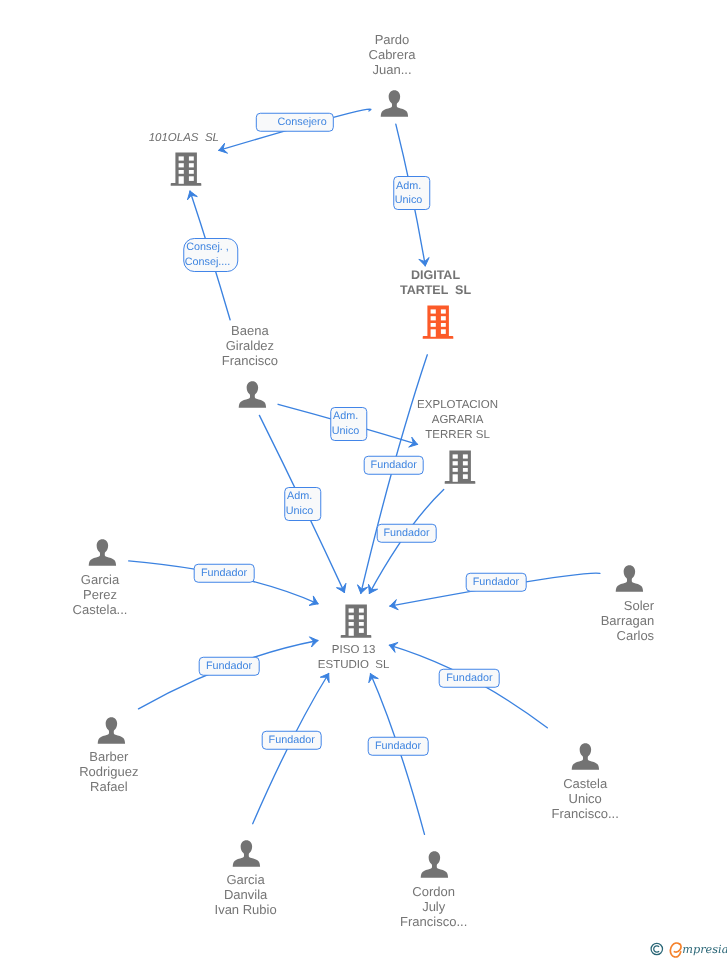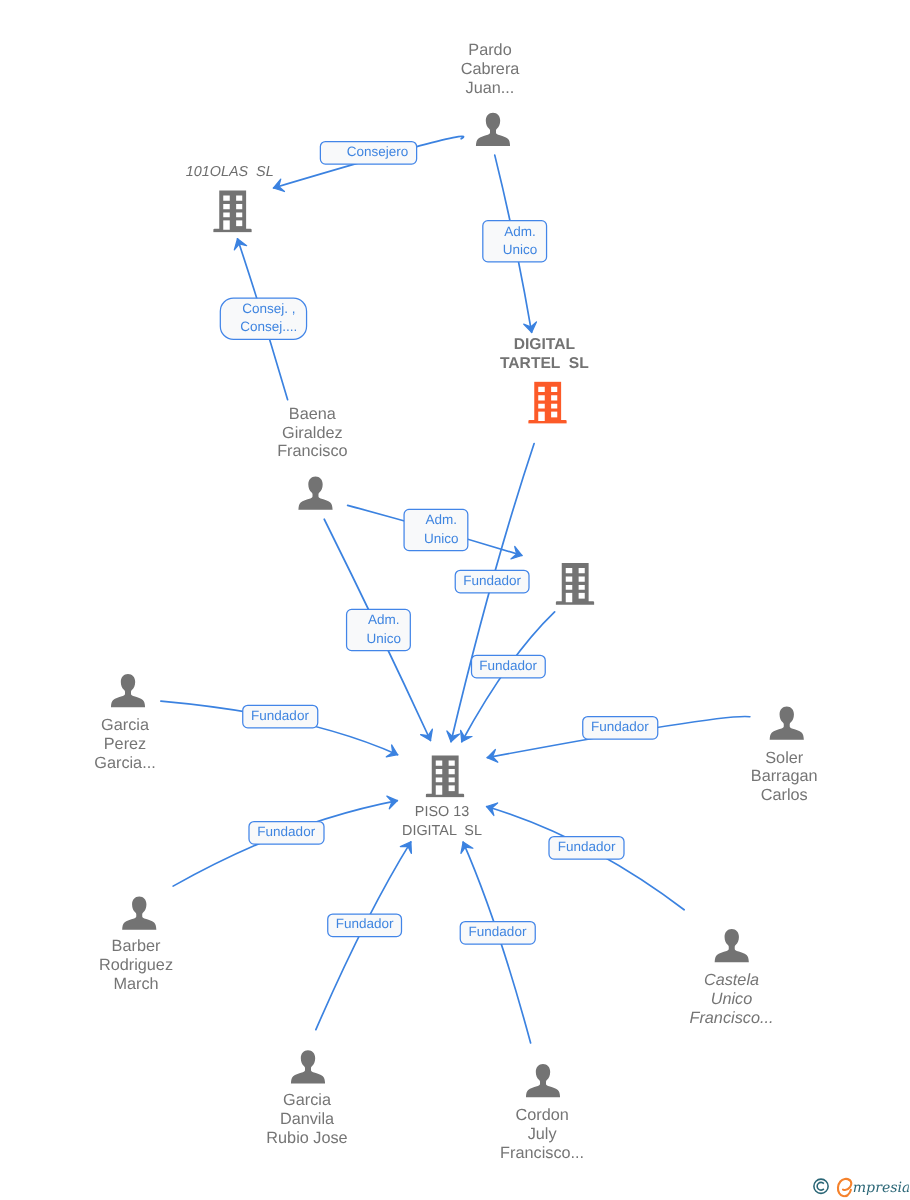--- a/index.html
+++ b/index.html
@@ -9,21 +9,21 @@
   #stage{position:absolute;left:0;top:0;width:728px;height:960px;}
   svg.layer{position:absolute;left:0;top:0;width:728px;height:960px;overflow:visible;}
   .node-label{position:absolute;font-size:13px;line-height:15.1px;color:#757575;
               text-align:center;white-space:pre;transform:translateX(-50%);}
   .node-label.company{font-size:11.5px;line-height:15.0px;color:#6e6e6e;}
   .node-label.bold{font-weight:bold;color:#737373;}
   .badge{position:absolute;box-sizing:border-box;border:1.5px solid #4285e8;border-radius:4.5px;
          background:#f8f9fa;color:#3f85e0;font-size:10.8px;line-height:13.5px;
          text-align:center;white-space:pre;transform:translate(-50%,-50%);
          padding:1.5px 6.2px;}
-  .badge.two-line{line-height:14.5px;padding-left:16px;padding-right:6.9px;}
+  .badge.two-line{line-height:14.5px;padding-left:1px;padding-right:6.9px;}
   #logo{position:absolute;left:647px;top:938px;width:80px;height:20px;}
   #logo .brand-rest-text{font-family:"DejaVu Serif",serif;font-style:italic;font-size:11.3px;fill:#2a6676;}
 </style>
 </head>
 <body>
 <div id="stage">
 
 <svg class="layer" id="edge-layer" viewBox="0 0 728 960">
       <g>
         <path d="M 368.9 111 Q 388 100 218.8 150.4" fill="none" stroke="#3b82e0" stroke-width="1.35" stroke-linecap="round"></path>
@@ -115,52 +115,53 @@
   <path fill="#737373" d="M5.4 0.4 H26.9 V30.9 H30.4 a0.9 0.9 0 0 1 0.9 0.9 V33.8 H0.7 V31.8 A0.9 0.9 0 0 1 1.6 30.9 H5.4 Z"></path>
   <rect x="8.6" y="4.4" width="5.2" height="4.2" fill="#fff"></rect>
   <rect x="18.9" y="4.4" width="4.9" height="4.2" fill="#fff"></rect>
   <rect x="8.6" y="11.2" width="5.2" height="4.2" fill="#fff"></rect>
   <rect x="18.9" y="11.2" width="4.9" height="4.2" fill="#fff"></rect>
   <rect x="8.6" y="18.0" width="5.2" height="3.8" fill="#fff"></rect>
   <rect x="18.9" y="18.0" width="4.9" height="3.8" fill="#fff"></rect>
   <rect x="8.6" y="24.3" width="5.2" height="7.5" fill="#fff"></rect>
   <rect x="18.9" y="24.3" width="4.9" height="4.6" fill="#fff"></rect>
   </svg></div>
+      <div class="node-label company" style="top: 397.94px; left: 457.6px;"><div>EXPLOTACION</div><div>AGRARIA</div><div>TERRER SL</div></div>
       <div style="position: absolute; left: 87.9px; top: 538.2px; width: 29px; height: 29px;"><svg width="29" height="29" viewBox="0 0 28 28">
   <path fill="#737373" d="M13.9 1.15 C10.65 1.15 8.35 3.65 8.35 7.25 C8.35 10.15 9.4 12.2 10.75 13.35 C11.35 13.85 11.6 14.3 11.6 14.9 L11.6 16.5 C11.6 17.35 11.05 17.8 9.95 18.1 C7.2 18.85 3.95 19.85 2.45 21.2 C1.25 22.25 0.85 23.95 0.7 26.75 L27.1 26.75 C26.95 23.95 26.55 22.25 25.35 21.2 C23.85 19.85 20.6 18.85 17.85 18.1 C16.75 17.8 16.2 17.35 16.2 16.5 L16.2 14.9 C16.2 14.3 16.45 13.85 17.05 13.35 C18.4 12.2 19.45 10.15 19.45 7.25 C19.45 3.65 17.15 1.15 13.9 1.15 Z"></path>
   </svg></div>
-      <div class="node-label" style="top: 572.05px; left: 100px;"><div>Garcia</div><div>Perez</div><div>Garcia...</div></div>
+      <div class="node-label" style="top: 572.05px; left: 100px;"><div>Garcia</div><div>Perez</div><div>Castela...</div></div>
       <div style="position: absolute; left: 615.1px; top: 564.4px; width: 29px; height: 29px;"><svg width="29" height="29" viewBox="0 0 28 28">
   <path fill="#737373" d="M13.9 1.15 C10.65 1.15 8.35 3.65 8.35 7.25 C8.35 10.15 9.4 12.2 10.75 13.35 C11.35 13.85 11.6 14.3 11.6 14.9 L11.6 16.5 C11.6 17.35 11.05 17.8 9.95 18.1 C7.2 18.85 3.95 19.85 2.45 21.2 C1.25 22.25 0.85 23.95 0.7 26.75 L27.1 26.75 C26.95 23.95 26.55 22.25 25.35 21.2 C23.85 19.85 20.6 18.85 17.85 18.1 C16.75 17.8 16.2 17.35 16.2 16.5 L16.2 14.9 C16.2 14.3 16.45 13.85 17.05 13.35 C18.4 12.2 19.45 10.15 19.45 7.25 C19.45 3.65 17.15 1.15 13.9 1.15 Z"></path>
   </svg></div>
-      <div class="node-label" style="top: 598.25px; left: 627.4px;"><div>Soler</div><div>Barragan</div><div>Carlos</div></div>
+      <div class="node-label" style="top: 598.25px; left: 627.4px; text-align: right;"><div>Soler</div><div>Barragan</div><div>Carlos</div></div>
       <div style="position: absolute; left: 340.4px; top: 603.8px; width: 32px; height: 34px;"><svg width="32" height="34" viewBox="0 0 32 34">
   <path fill="#737373" d="M5.4 0.4 H26.9 V30.9 H30.4 a0.9 0.9 0 0 1 0.9 0.9 V33.8 H0.7 V31.8 A0.9 0.9 0 0 1 1.6 30.9 H5.4 Z"></path>
   <rect x="8.6" y="4.4" width="5.2" height="4.2" fill="#fff"></rect>
   <rect x="18.9" y="4.4" width="4.9" height="4.2" fill="#fff"></rect>
   <rect x="8.6" y="11.2" width="5.2" height="4.2" fill="#fff"></rect>
   <rect x="18.9" y="11.2" width="4.9" height="4.2" fill="#fff"></rect>
   <rect x="8.6" y="18.0" width="5.2" height="3.8" fill="#fff"></rect>
   <rect x="18.9" y="18.0" width="4.9" height="3.8" fill="#fff"></rect>
   <rect x="8.6" y="24.3" width="5.2" height="7.5" fill="#fff"></rect>
   <rect x="18.9" y="24.3" width="4.9" height="4.6" fill="#fff"></rect>
   </svg></div>
-      <div class="node-label company" style="top: 642.74px; left: 353.6px;"><div>PISO 13</div><div>DIGITAL  SL</div></div>
+      <div class="node-label company" style="top: 642.74px; left: 353.6px;"><div>PISO 13</div><div>ESTUDIO  SL</div></div>
       <div style="position: absolute; left: 96.8px; top: 715.8px; width: 29px; height: 29px;"><svg width="29" height="29" viewBox="0 0 28 28">
   <path fill="#737373" d="M13.9 1.15 C10.65 1.15 8.35 3.65 8.35 7.25 C8.35 10.15 9.4 12.2 10.75 13.35 C11.35 13.85 11.6 14.3 11.6 14.9 L11.6 16.5 C11.6 17.35 11.05 17.8 9.95 18.1 C7.2 18.85 3.95 19.85 2.45 21.2 C1.25 22.25 0.85 23.95 0.7 26.75 L27.1 26.75 C26.95 23.95 26.55 22.25 25.35 21.2 C23.85 19.85 20.6 18.85 17.85 18.1 C16.75 17.8 16.2 17.35 16.2 16.5 L16.2 14.9 C16.2 14.3 16.45 13.85 17.05 13.35 C18.4 12.2 19.45 10.15 19.45 7.25 C19.45 3.65 17.15 1.15 13.9 1.15 Z"></path>
   </svg></div>
-      <div class="node-label" style="top: 749.05px; left: 108.8px;"><div>Barber</div><div>Rodriguez</div><div>March</div></div>
+      <div class="node-label" style="top: 749.05px; left: 108.8px;"><div>Barber</div><div>Rodriguez</div><div>Rafael</div></div>
       <div style="position: absolute; left: 570.9px; top: 742.4px; width: 29px; height: 29px;"><svg width="29" height="29" viewBox="0 0 28 28">
   <path fill="#737373" d="M13.9 1.15 C10.65 1.15 8.35 3.65 8.35 7.25 C8.35 10.15 9.4 12.2 10.75 13.35 C11.35 13.85 11.6 14.3 11.6 14.9 L11.6 16.5 C11.6 17.35 11.05 17.8 9.95 18.1 C7.2 18.85 3.95 19.85 2.45 21.2 C1.25 22.25 0.85 23.95 0.7 26.75 L27.1 26.75 C26.95 23.95 26.55 22.25 25.35 21.2 C23.85 19.85 20.6 18.85 17.85 18.1 C16.75 17.8 16.2 17.35 16.2 16.5 L16.2 14.9 C16.2 14.3 16.45 13.85 17.05 13.35 C18.4 12.2 19.45 10.15 19.45 7.25 C19.45 3.65 17.15 1.15 13.9 1.15 Z"></path>
   </svg></div>
-      <div class="node-label" style="top: 775.75px; left: 585.2px; font-style: italic;"><div>Castela</div><div>Unico</div><div>Francisco...</div></div>
+      <div class="node-label" style="top: 775.75px; left: 585.2px;"><div>Castela</div><div>Unico</div><div>Francisco...</div></div>
       <div style="position: absolute; left: 231.7px; top: 838.6px; width: 29px; height: 29px;"><svg width="29" height="29" viewBox="0 0 28 28">
   <path fill="#737373" d="M13.9 1.15 C10.65 1.15 8.35 3.65 8.35 7.25 C8.35 10.15 9.4 12.2 10.75 13.35 C11.35 13.85 11.6 14.3 11.6 14.9 L11.6 16.5 C11.6 17.35 11.05 17.8 9.95 18.1 C7.2 18.85 3.95 19.85 2.45 21.2 C1.25 22.25 0.85 23.95 0.7 26.75 L27.1 26.75 C26.95 23.95 26.55 22.25 25.35 21.2 C23.85 19.85 20.6 18.85 17.85 18.1 C16.75 17.8 16.2 17.35 16.2 16.5 L16.2 14.9 C16.2 14.3 16.45 13.85 17.05 13.35 C18.4 12.2 19.45 10.15 19.45 7.25 C19.45 3.65 17.15 1.15 13.9 1.15 Z"></path>
   </svg></div>
-      <div class="node-label" style="top: 871.95px; left: 245.6px;"><div>Garcia</div><div>Danvila</div><div>Rubio Jose</div></div>
+      <div class="node-label" style="top: 871.95px; left: 245.6px;"><div>Garcia</div><div>Danvila</div><div>Ivan Rubio</div></div>
       <div style="position: absolute; left: 419.6px; top: 849.9px; width: 29px; height: 29px;"><svg width="29" height="29" viewBox="0 0 28 28">
   <path fill="#737373" d="M13.9 1.15 C10.65 1.15 8.35 3.65 8.35 7.25 C8.35 10.15 9.4 12.2 10.75 13.35 C11.35 13.85 11.6 14.3 11.6 14.9 L11.6 16.5 C11.6 17.35 11.05 17.8 9.95 18.1 C7.2 18.85 3.95 19.85 2.45 21.2 C1.25 22.25 0.85 23.95 0.7 26.75 L27.1 26.75 C26.95 23.95 26.55 22.25 25.35 21.2 C23.85 19.85 20.6 18.85 17.85 18.1 C16.75 17.8 16.2 17.35 16.2 16.5 L16.2 14.9 C16.2 14.3 16.45 13.85 17.05 13.35 C18.4 12.2 19.45 10.15 19.45 7.25 C19.45 3.65 17.15 1.15 13.9 1.15 Z"></path>
   </svg></div>
       <div class="node-label" style="top: 883.75px; left: 433.7px;"><div>Cordon</div><div>July</div><div>Francisco...</div></div>
       <div class="badge" style="left: 294.7px; top: 122.1px; padding-left: 21px;"><div>Consejero</div></div>
       <div class="badge two-line" style="left: 411.5px; top: 193px;"><div>Adm.</div><div>Unico</div></div>
       <div class="badge two-line" style="left: 210.5px; top: 254.8px; border-radius: 11px;"><div>Consej. ,</div><div>Consej....</div></div>
       <div class="badge two-line" style="left: 348.5px; top: 423.8px;"><div>Adm.</div><div>Unico</div></div>
       <div class="badge two-line" style="left: 302.5px; top: 503.5px;"><div>Adm.</div><div>Unico</div></div>
       <div class="badge" style="left: 393.7px; top: 465.3px;"><div>Fundador</div></div>

